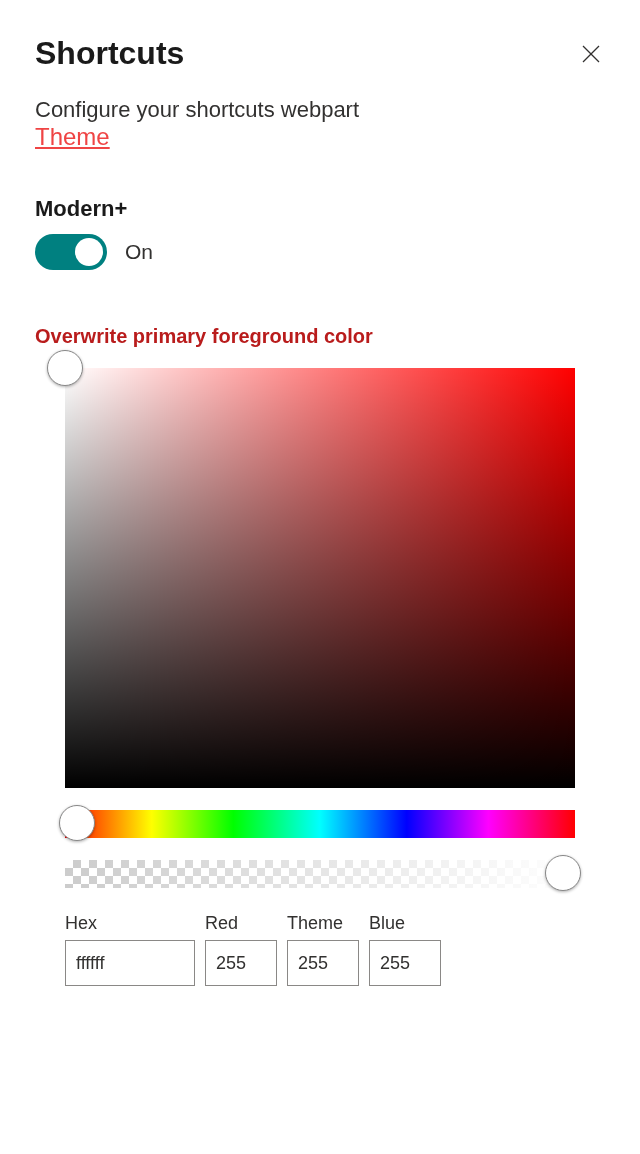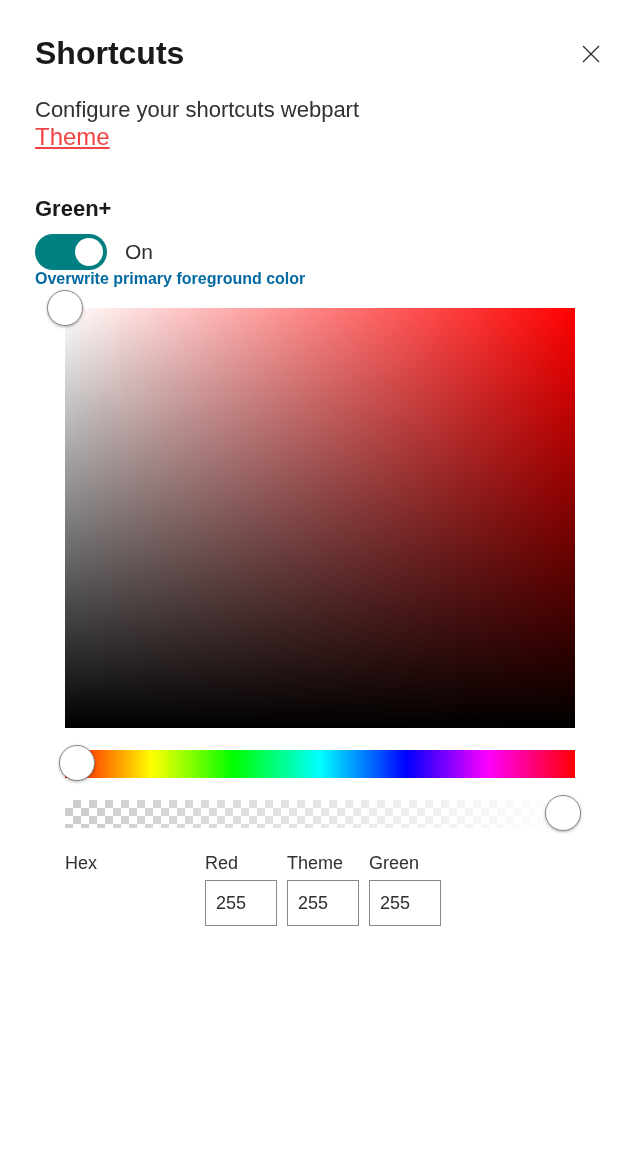--- a/index.html
+++ b/index.html
@@ -58,20 +58,21 @@
     .toggle-label {
       font-size: 22px;
       font-weight: 600;
       color: #1a1a1a;
       margin-bottom: 12px;
     }
     .toggle-row {
       display: flex;
       align-items: center;
       gap: 18px;
+      margin-bottom: 55px;
     }
     .toggle {
       width: 72px;
       height: 36px;
       background: #008080;
       border-radius: 18px;
       position: relative;
       cursor: pointer;
     }
     .toggle-thumb {
@@ -81,23 +82,23 @@
       width: 28px;
       height: 28px;
       background: #ffffff;
       border-radius: 50%;
     }
     .toggle-state {
       font-size: 21px;
       color: #323130;
     }
     .color-label {
-      font-size: 16px;
+      font-size: 20px;
       font-weight: 600;
-      color: #0369a1;
+      color: #b91c1c;
       margin-bottom: 20px;
     }
     .saturation-panel {
       position: relative;
       width: 510px;
       height: 420px;
       margin-left: 30px;
       margin-bottom: 22px;
       background: linear-gradient(to top, #000, rgba(0,0,0,0)),
                   linear-gradient(to right, #fff, rgba(255,255,255,0)),
@@ -216,21 +217,21 @@
       <line x1="2" y1="2" x2="18" y2="18"></line>
       <line x1="18" y1="2" x2="2" y2="18"></line>
     </svg>
   </button>
 </div>
 
 <p class="subtitle">Configure your shortcuts webpart</p>
 
 <h2 class="section-heading">Theme</h2>
 
-<div class="toggle-label">Green+</div>
+<div class="toggle-label">Modern+</div>
 <div class="toggle-row">
   <div class="toggle">
     <div class="toggle-thumb"></div>
   </div>
   <span class="toggle-state">On</span>
 </div>
 
 <div class="color-label">Overwrite primary foreground color</div>
 
 <div class="saturation-panel">
@@ -243,26 +244,27 @@
 </div>
 
 <div class="alpha-row">
   <div class="alpha-bar"></div>
   <div class="alpha-thumb"></div>
 </div>
 
 <div class="inputs-row">
   <div class="input-group hex">
     <span class="input-label">Hex</span>
+    <input class="color-input" type="text" value="ffffff" style="">
   </div>
   <div class="input-group num">
     <span class="input-label">Red</span>
     <input class="color-input" type="text" value="255" style="">
   </div>
   <div class="input-group num">
     <span class="input-label">Theme</span>
     <input class="color-input" type="text" value="255" style="">
   </div>
   <div class="input-group num">
-    <span class="input-label">Green</span>
+    <span class="input-label">Blue</span>
     <input class="color-input" type="text" value="255" style="">
   </div>
 </div>
 
 </body></html>

